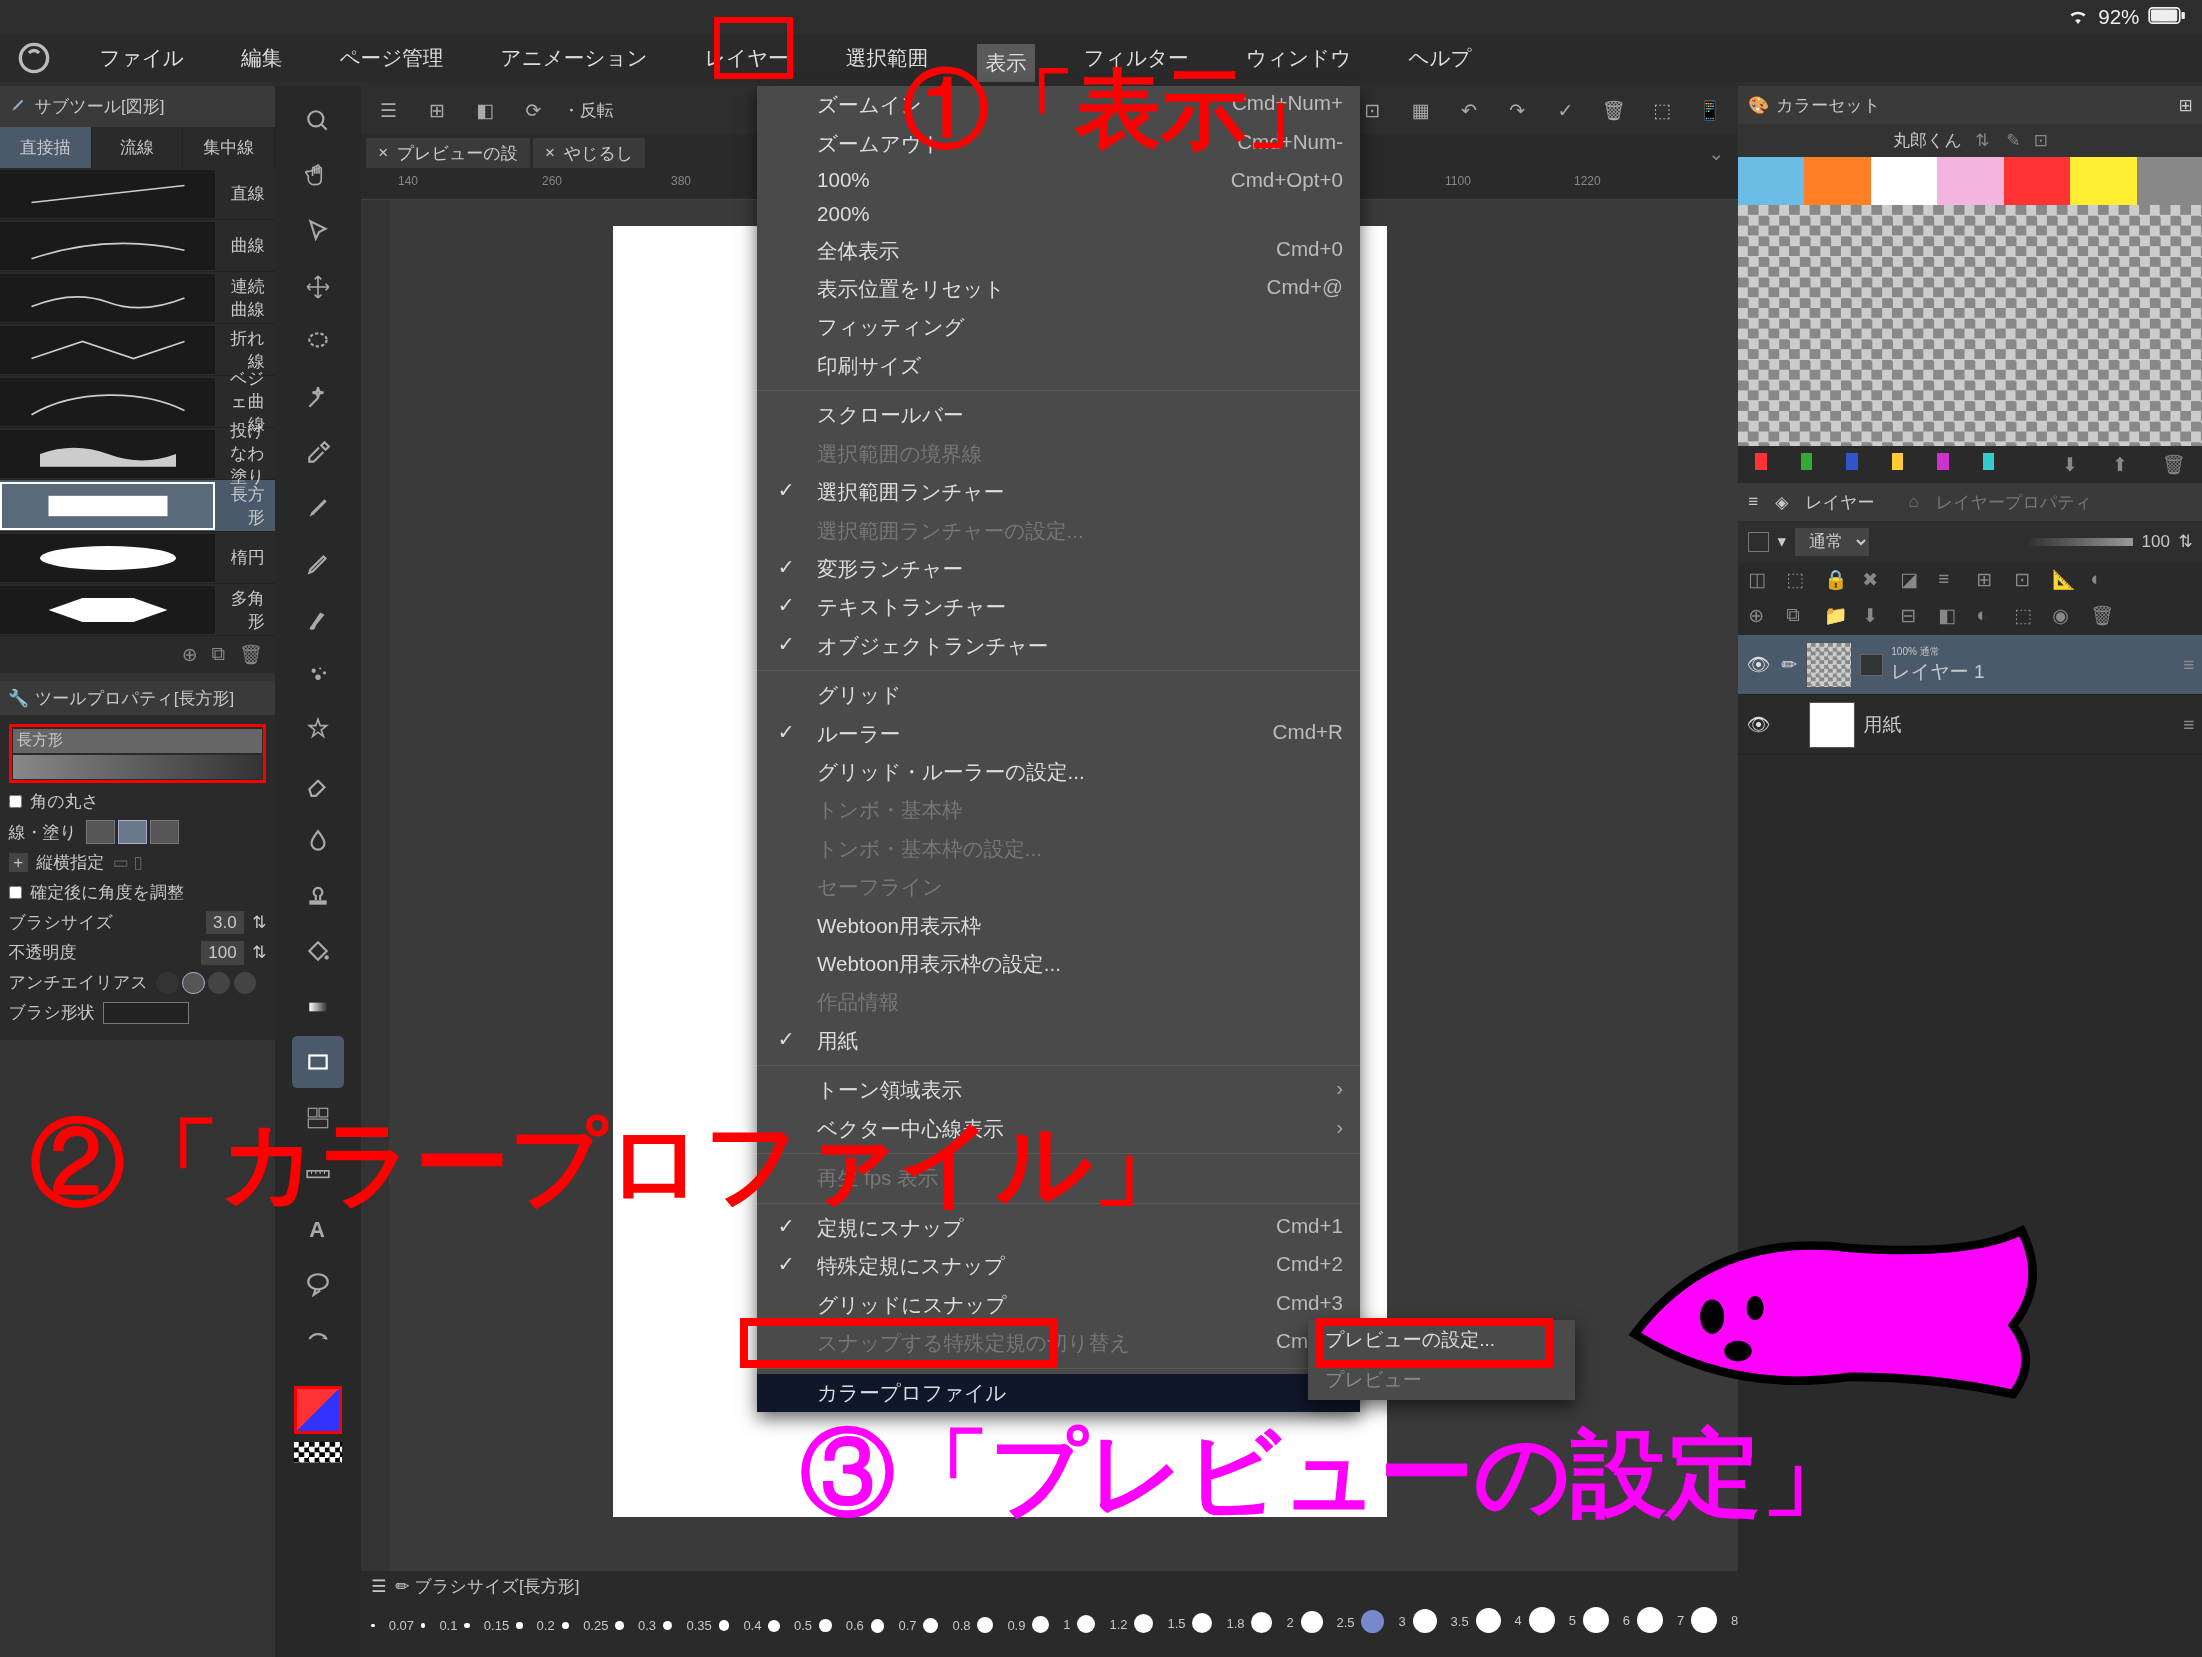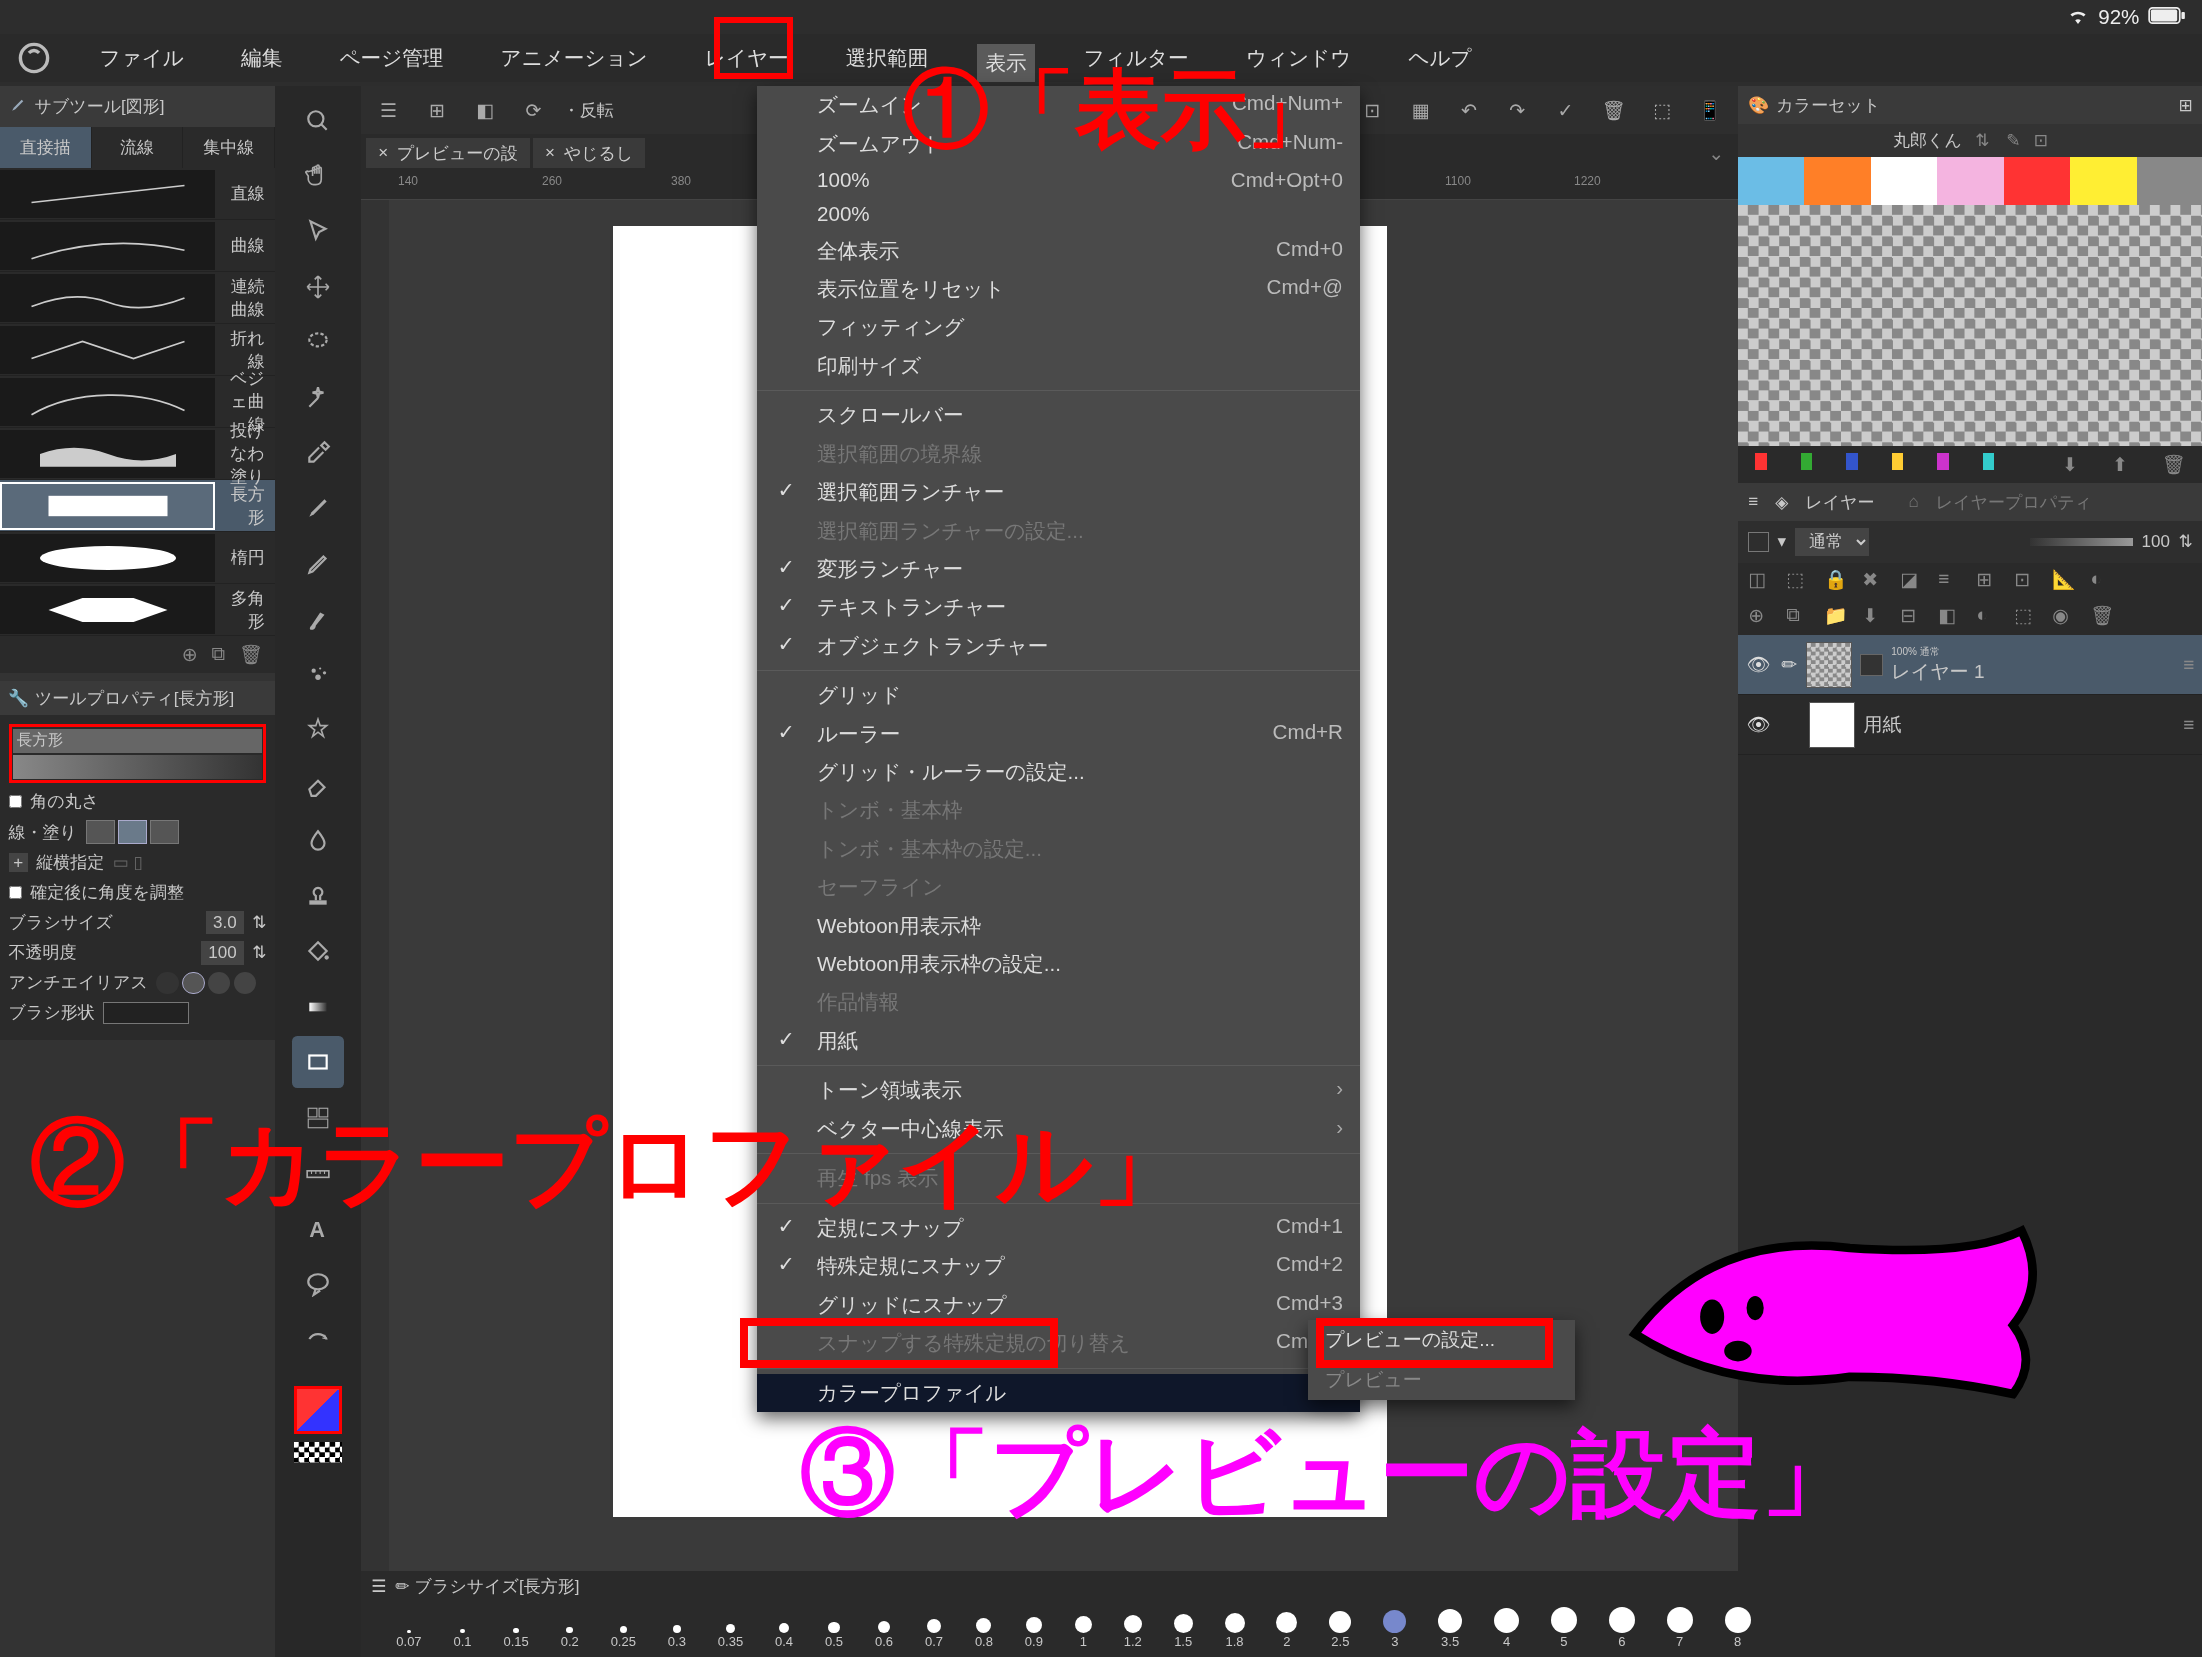--- a/index.html
+++ b/index.html
@@ -92,21 +92,21 @@
 .layer-row { display: flex; align-items: center; height: 60px; border-bottom: 0.9px solid #222; padding: 0 8.6px; gap: 8.6px; }
 .layer-row.selected { background: #4a5a6a; }
 .layer-thumb { width: 46px; height: 46px; background: #fff; border: 0.9px solid #555; }
 .layer-thumb.checker-sm { background-image: repeating-conic-gradient(#888 0 25%, #ccc 0 50%); background-size: 8.6px 8.6px; }
 .layer-eye { width: 26px; color: #ddd; }
 
 
 .brush-bar { position: absolute; left: 361px; right: 465px; bottom: 0; height: 86px; background: #2a2a2a; }
 .brush-hdr { height: 31px; display: flex; align-items: center; padding: 0 10.3px; font-size: 17px; }
 .brush-sizes { display: flex; align-items: flex-end; gap: 6.9px; padding: 5.2px 10.3px; }
-.bs { display: flex; flex-direction: column; align-items: center; gap: 1px; font-size: 13px; margin-left: 25px; }
+.bs { display: flex; flex-direction: row; align-items: center; gap: 14px; font-size: 13px; }
 .bs .dot { background: #fff; border-radius: 50%; }
 .bs.sel .dot { background: #7788cc; }
 
 
 .fish { position: absolute; z-index: 998; }
 
 
 .line-straight { stroke: #ccc; stroke-width: 2; fill: none; }
 .shape-white { fill: #fff; }
 </style>

